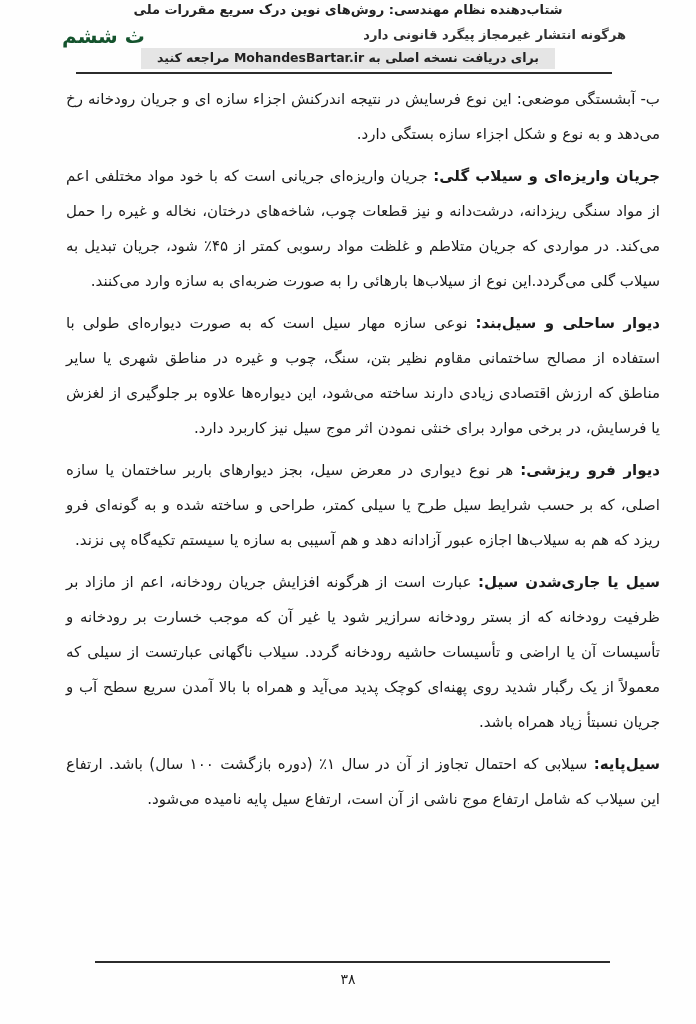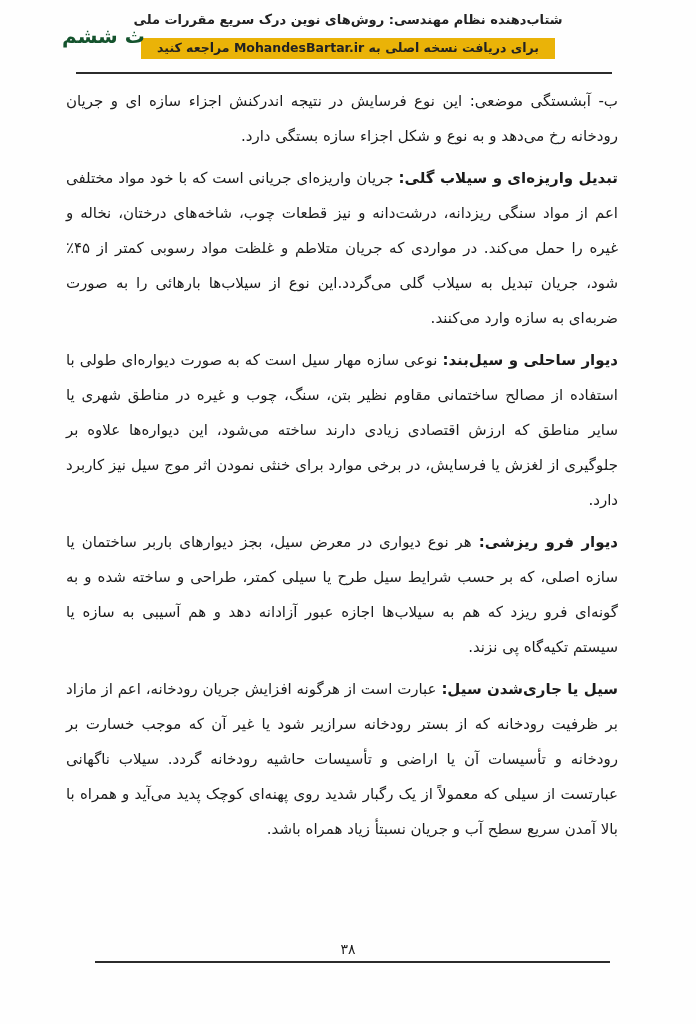--- a/index.html
+++ b/index.html
@@ -7,21 +7,21 @@
     width:696px; height:1024px;
     position:relative;
     background:#fefefe;
     font-family:"DejaVu Sans", sans-serif;
     direction:rtl;
     color:#1c1c1c;
     overflow:hidden;
     box-sizing:border-box;
   }
   
-  .header { position:relative; padding-top:10px; }
+  .header { position:relative; }
   .h-line1 {
     text-align:center; font-weight:bold; font-size:13px; line-height:20px;
     color:#222;
   }
   .h-line2-row {
     width:556px; margin:5px auto 0;
     display:flex; justify-content:space-between;
     font-weight:bold; font-size:13px; line-height:20px;
     color:#333;
     position:relative; z-index:2;
@@ -30,75 +30,77 @@
     position:absolute; top:24px; left:62px;
     font-weight:bold; font-size:20px; color:#14532d;
     z-index:3; white-space:nowrap;
   }
   .h-rule {
     position:absolute; top:72px; left:76px; right:84px;
     height:2px; background:#2b2b2b; z-index:1;
   }
   .h-line3-band {
     position:relative; z-index:2;
-    width:fit-content; margin:3px auto 12px;
-    background:#eab308;
+    width:fit-content; margin:3px auto 0;
+    background:#e5e5e5;
     padding:1px 16px 2px;
     font-weight:bold; font-size:12.5px; line-height:18px;
     color:#222;
     white-space:nowrap;
   }
   .latin-domain { direction:ltr; unicode-bidi:embed; font-weight:bold; }
   
-  .body-text { padding:13px 78px 0 66px; }
+  .body-text { padding:13px 36px 0 66px; }
   .para {
     margin:0 0 7px 0;
     font-size:15px;
     line-height:35px;
     text-align:justify;
     text-align-last:right;
     color:#1c1c1c;
   }
   .para .lead { font-weight:bold; }
   
   .f-rule {
     position:absolute; top:961px; left:95px; right:86px;
     height:2px; background:#2b2b2b;
   }
   .page-num {
-    position:absolute; top:941px; left:0; right:0;
+    position:absolute; top:971px; left:0; right:0;
     text-align:center; font-size:14px; color:#1c1c1c;
   }
 </style>
 </head>
 <body>
 
 <div class="page">
 
   <div class="header">
     <div class="h-line1">شتاب‌دهنده نظام مهندسی: روش‌های نوین درک سریع مقررات ملی</div>
     <div class="h-line2-row">
+      <span>هرگونه انتشار غیرمجاز پیگرد قانونی دارد</span>
     </div>
     <span class="chapter-frag">ث ششم</span>
     <div class="h-rule"></div>
     <div class="h-line3-band">
       <span>برای دریافت نسخه اصلی به </span><span class="latin-domain">MohandesBartar.ir</span><span> مراجعه کنید</span>
     </div>
   </div>
 
   <div class="body-text">
     <p class="para"><b class="lead"></b><span>ب- آبشستگی موضعی: این نوع فرسایش در نتیجه اندرکنش اجزاء سازه ای و جریان رودخانه رخ می‌دهد و به نوع و شکل اجزاء سازه بستگی دارد.</span></p>
 
 
-    <p class="para"><b class="lead">تبدیل واریزه‌ای و سیلاب گلی:</b><span> جریان واریزه‌ای جریانی است که با خود مواد مختلفی اعم از مواد سنگی ریزدانه، درشت‌دانه و نیز قطعات چوب، شاخه‌های درختان، نخاله و غیره را حمل می‌کند. در مواردی که جریان متلاطم و غلظت مواد رسوبی کمتر از ۴۵٪ شود، جریان تبدیل به سیلاب گلی می‌گردد.این نوع از سیلاب‌ها بارهائی را به صورت ضربه‌ای به سازه وارد می‌کنند.</span></p>
+    <p class="para"><b class="lead">جریان واریزه‌ای و سیلاب گلی:</b><span> جریان واریزه‌ای جریانی است که با خود مواد مختلفی اعم از مواد سنگی ریزدانه، درشت‌دانه و نیز قطعات چوب، شاخه‌های درختان، نخاله و غیره را حمل می‌کند. در مواردی که جریان متلاطم و غلظت مواد رسوبی کمتر از ۴۵٪ شود، جریان تبدیل به سیلاب گلی می‌گردد.این نوع از سیلاب‌ها بارهائی را به صورت ضربه‌ای به سازه وارد می‌کنند.</span></p>
 
     <p class="para"><b class="lead">دیوار ساحلی و سیل‌بند:</b><span> نوعی سازه مهار سیل است که به صورت دیواره‌ای طولی با استفاده از مصالح ساختمانی مقاوم نظیر بتن، سنگ، چوب و غیره در مناطق شهری یا سایر مناطق که ارزش اقتصادی زیادی دارند ساخته می‌شود، این دیواره‌ها علاوه بر جلوگیری از لغزش یا فرسایش، در برخی موارد برای خنثی نمودن اثر موج سیل نیز کاربرد دارد.</span></p>
 
     <p class="para"><b class="lead">دیوار فرو ریزشی:</b><span> هر نوع دیواری در معرض سیل، بجز دیوارهای باربر ساختمان یا سازه اصلی، که بر حسب شرایط سیل طرح یا سیلی کمتر، طراحی و ساخته شده و به گونه‌ای فرو ریزد که هم به سیلاب‌ها اجازه عبور آزادانه دهد و هم آسیبی به سازه یا سیستم تکیه‌گاه پی نزند.</span></p>
 
     <p class="para"><b class="lead">سیل یا جاری‌شدن سیل:</b><span> عبارت است از هرگونه افزایش جریان رودخانه، اعم از مازاد بر ظرفیت رودخانه که از بستر رودخانه سرازیر شود یا غیر آن که موجب خسارت بر رودخانه و تأسیسات آن یا اراضی و تأسیسات حاشیه رودخانه گردد. سیلاب ناگهانی عبارتست از سیلی که معمولاً از یک رگبار شدید روی پهنه‌ای کوچک پدید می‌آید و همراه با بالا آمدن سریع سطح آب و جریان نسبتأ زیاد همراه باشد.</span></p>
 
+    <p class="para"><b class="lead">سیل‌پایه:</b><span> سیلابی که احتمال تجاوز از آن در سال ۱٪ (دوره بازگشت ۱۰۰ سال) باشد. ارتفاع این سیلاب که شامل ارتفاع موج ناشی از آن است، ارتفاع سیل پایه نامیده می‌شود.</span></p>
   </div>
 
   <div class="f-rule"></div>
   <div class="page-num">۳۸</div>
 
 </div>
 
 </body></html>

